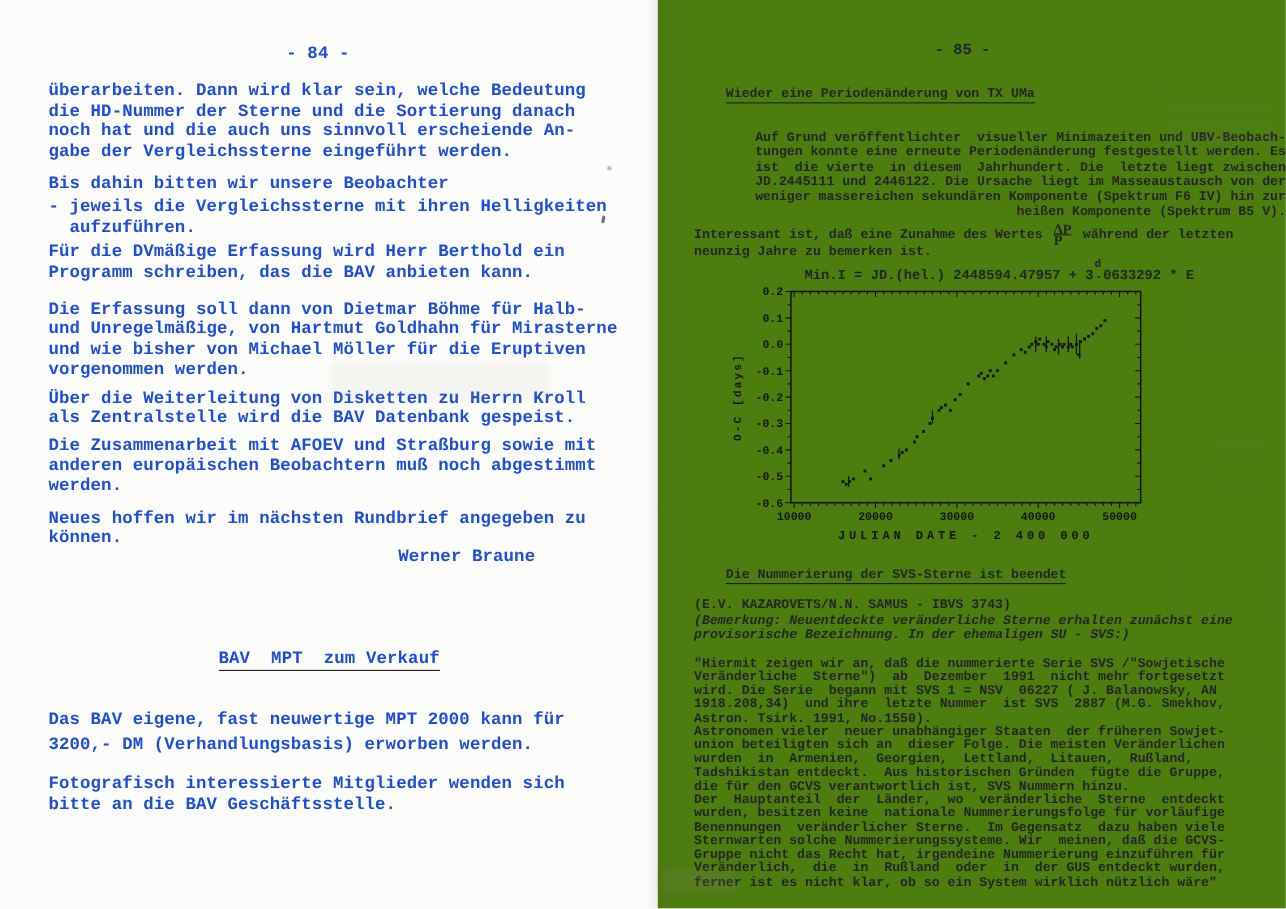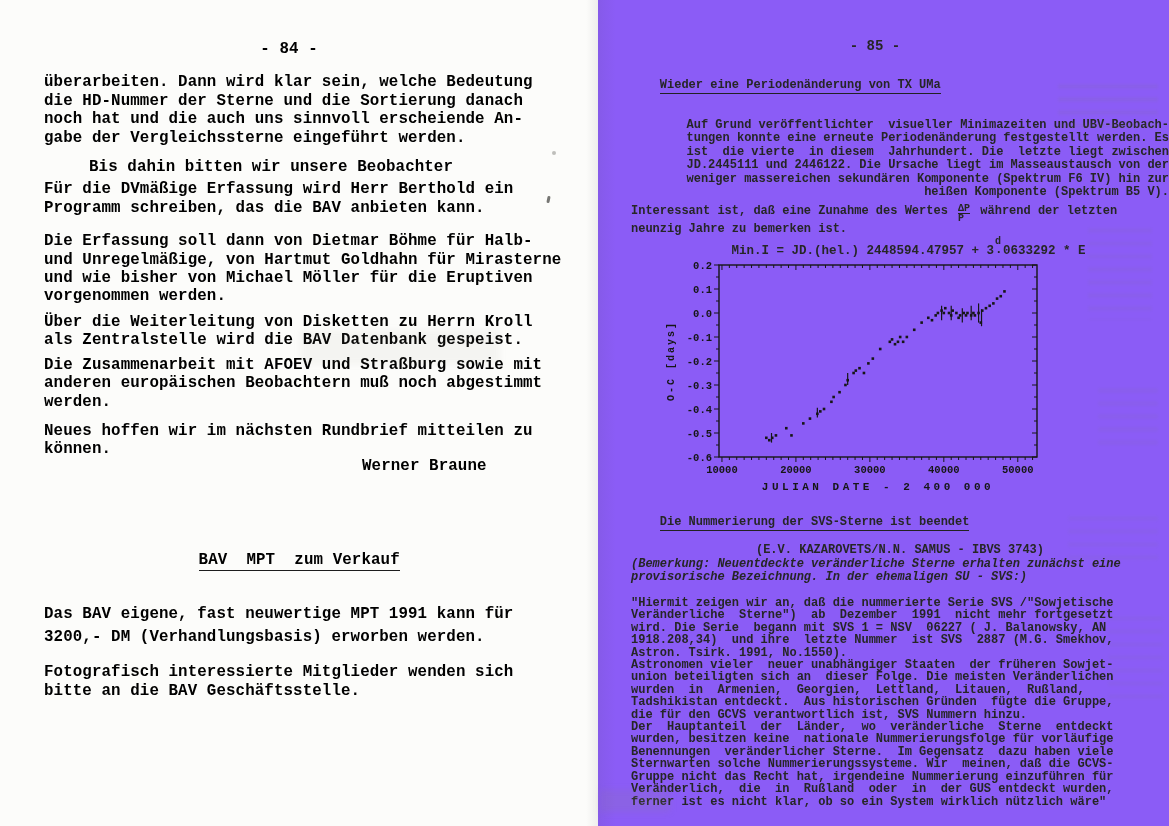--- a/index.html
+++ b/index.html
@@ -6,35 +6,35 @@
   body{
     width:1169px;height:826px;overflow:hidden;position:relative;
     background:#fcfcfa;
     font-family:"Liberation Mono","DejaVu Sans Mono",monospace;
     color:#1c1c1c;
   }
   .sheet{position:absolute;top:0;height:826px;}
   
   #page-84{left:40px;width:548px;background:transparent;}
   .lp{margin:0;padding:0 0 0 4px;font-size:15.8px;line-height:18.4px;
-      font-weight:700;white-space:pre-wrap;letter-spacing:.1px;color:#000000;}
+      font-weight:700;white-space:pre-wrap;letter-spacing:.1px;color:#1d4ed8;}
   .lp-center{text-align:center;}
   
-  #page-85{left:598px;width:571px;background:#8b5cf6;}
+  #page-85{left:598px;width:571px;background:#4d7c0f;}
   .rp-p{margin:0;padding:0 0 0 33px;font-size:12px;line-height:13.5px;
         font-weight:700;white-space:pre-wrap;color:#262626;}
   .rp-sect{font-size:15px;line-height:19px;letter-spacing:2px;color:#1a1a1a;}
   .rp-title span{border-bottom:1.4px solid #222;padding-bottom:1px;}
   .rp-note{font-style:italic;line-height:13px;}
   .rp-body{line-height:12.4px;}
   .eq{font-size:12.5px;padding-left:50px;line-height:13px;text-align:center;}
   .u{border-bottom:1.6px solid #1d1d1d;padding-bottom:1px;}
   
   .frac{display:inline-block;vertical-align:-7px;text-align:left;
-        font-size:10px;line-height:9px;margin:0 3px;}
+        font-size:13px;line-height:9px;margin:0 3px;font-family:Liberation Serif, serif;}
   .frac .ft{display:block;}
   .frac .fb{display:block;border-top:1px solid #222;}
   
   .supd{display:inline-block;position:relative;width:9px;height:12px;}
   .supd .d{position:absolute;top:-7px;left:1px;font-size:10px;}
   .supd .dt{position:absolute;bottom:-3px;left:1px;}
   
   .chartwrap{height:240px;position:relative;padding-left:60px;}
   .chartwrap svg{display:block;}
   
@@ -47,39 +47,41 @@
 </style>
 </head>
 <body>
 
 <div class="sheet" id="page-84">
   <p class="lp lp-center" style="margin-top:40px;padding-right:54px;">- 84 -</p>
   <p class="lp" style="margin-top:15px;">überarbeiten. Dann wird klar sein, welche Bedeutung
 die HD-Nummer der Sterne und die Sortierung danach
 noch hat und die auch uns sinnvoll erscheiende An-
 gabe der Vergleichssterne eingeführt werden.</p>
-  <p class="lp" style="margin-top:11px;margin-left:45px;">Bis dahin bitten wir unsere Beobachter</p>
+  <p class="lp" style="margin-top:11px;">Bis dahin bitten wir unsere Beobachter</p>
+  <p class="lp" style="margin-top:3px;">- jeweils die Vergleichssterne mit ihren Helligkeiten
+  aufzuführen.</p>
   <p class="lp" style="margin-top:4px;">Für die DVmäßige Erfassung wird Herr Berthold ein
 Programm schreiben, das die BAV anbieten kann.</p>
   <p class="lp" style="margin-top:15px;">Die Erfassung soll dann von Dietmar Böhme für Halb-
 und Unregelmäßige, von Hartmut Goldhahn für Mirasterne
 und wie bisher von Michael Möller für die Eruptiven
 vorgenommen werden.</p>
   <p class="lp" style="margin-top:7px;">Über die Weiterleitung von Disketten zu Herrn Kroll
 als Zentralstelle wird die BAV Datenbank gespeist.</p>
   <p class="lp" style="margin-top:6px;">Die Zusammenarbeit mit AFOEV und Straßburg sowie mit
 anderen europäischen Beobachtern muß noch abgestimmt
 werden.</p>
-  <p class="lp" style="margin-top:11px;">Neues hoffen wir im nächsten Rundbrief mitteilen zu
+  <p class="lp" style="margin-top:11px;">Neues hoffen wir im nächsten Rundbrief angegeben zu
 können.</p>
   <p class="lp" style="margin-top:-2px;padding-left:322px;">Werner Braune</p>
   <p class="lp lp-center" style="margin-top:57px;padding-right:72px;">
     <span class="u">BAV  MPT  zum Verkauf</span>
   </p>
-  <p class="lp" style="margin-top:16px;line-height:23px;">Das BAV eigene, fast neuwertige MPT 1991 kann für
+  <p class="lp" style="margin-top:16px;line-height:23px;">Das BAV eigene, fast neuwertige MPT 2000 kann für
 3200,- DM (Verhandlungsbasis) erworben werden.</p>
   <p class="lp" style="margin-top:14px;">Fotografisch interessierte Mitglieder wenden sich
 bitte an die BAV Geschäftsstelle.</p>
 </div>
 
 <div class="sheet" id="page-85">
   <p class="rp-p" style="margin-top:40px;font-size:14px;line-height:13px;text-align:center;padding-right:50px;">- 85 -</p>
 
   <p class="rp-p rp-title" style="margin-top:12px;">
     <span>Wieder eine Periodenänderung von TX UMa</span>
@@ -303,21 +305,21 @@
         <rect x="334.0674418604651" y="44.10000000000001" width="2.6" height="2.6" fill="#161616"></rect>
         <rect x="337.76511627906973" y="39.300000000000026" width="2.6" height="2.6" fill="#161616"></rect>
         <rect x="341.4627906976744" y="36.90000000000002" width="2.6" height="2.6" fill="#161616"></rect>
         <rect x="345.16046511627906" y="32.10000000000004" width="2.6" height="2.6" fill="#161616"></rect>
       </svg>
   </div>
 
   <p class="rp-p rp-title" style="margin-top:4px;">
     <span>Die Nummerierung der SVS-Sterne ist beendet</span>
   </p>
-  <p class="rp-p" style="margin-top:1px;text-align:center;">(E.V. KAZAROVETS/N.N. SAMUS - IBVS 3743)</p>
+  <p class="rp-p" style="margin-top:1px;">(E.V. KAZAROVETS/N.N. SAMUS - IBVS 3743)</p>
   <p class="rp-p rp-note" style="margin-top:1px;">(Bemerkung: Neuentdeckte veränderliche Sterne erhalten zunächst eine
 provisorische Bezeichnung. In der ehemaligen SU - SVS:)</p>
   <p class="rp-p rp-body" style="margin-top:13px;">"Hiermit zeigen wir an, daß die nummerierte Serie SVS /"Sowjetische
 Veränderliche  Sterne")  ab  Dezember  1991  nicht mehr fortgesetzt
 wird. Die Serie  begann mit SVS 1 = NSV  06227 ( J. Balanowsky, AN
 1918.208,34)  und ihre  letzte Nummer  ist SVS  2887 (M.G. Smekhov,
 Astron. Tsirk. 1991, No.1550).
 Astronomen vieler  neuer unabhängiger Staaten  der früheren Sowjet-
 union beteiligten sich an  dieser Folge. Die meisten Veränderlichen
 wurden  in  Armenien,  Georgien,  Lettland,  Litauen,  Rußland,

